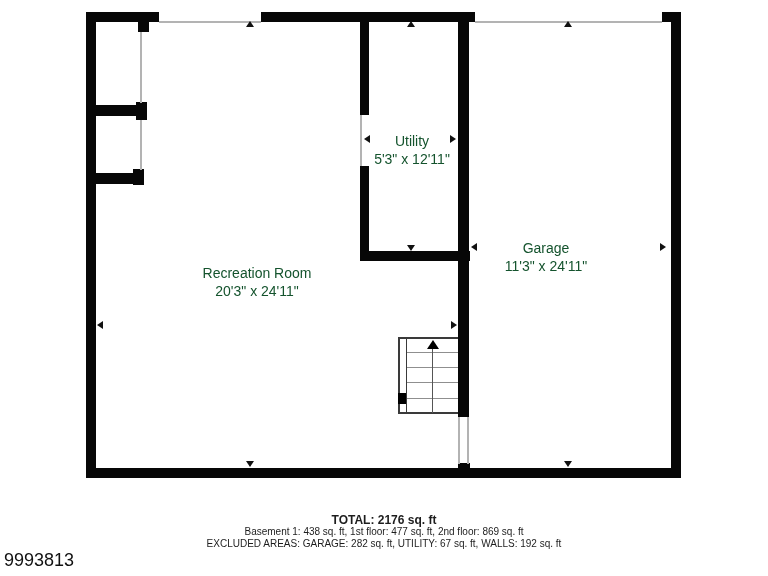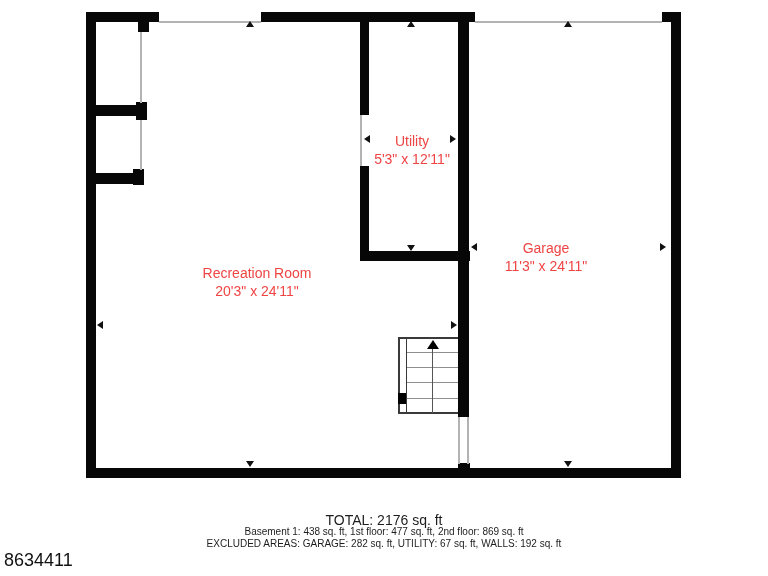--- a/index.html
+++ b/index.html
@@ -3,21 +3,21 @@
 <meta charset="utf-8">
 <style>
   html,body{margin:0;padding:0;background:#ffffff;}
   .canvas{
     position:relative;width:768px;height:576px;background:#ffffff;overflow:hidden;
     font-family:"Liberation Sans", sans-serif;
   }
   .wall{position:absolute;background:#070707;}
   .thin{position:absolute;background:#b3b3b3;}
   .room-label{
-    position:absolute;text-align:center;color:#ef4444;
+    position:absolute;text-align:center;color:#14532d;
     font-size:14px;line-height:18px;white-space:nowrap;
   }
   
   .arr{position:absolute;width:0;height:0;}
   .arr-u{border-left:4px solid transparent;border-right:4px solid transparent;border-bottom:6px solid #111;}
   .arr-d{border-left:4px solid transparent;border-right:4px solid transparent;border-top:6px solid #111;}
   .arr-l{border-top:4px solid transparent;border-bottom:4px solid transparent;border-right:6px solid #111;}
   .arr-r{border-top:4px solid transparent;border-bottom:4px solid transparent;border-left:6px solid #111;}
   
   .stairs{
@@ -30,21 +30,21 @@
   .stair-center{position:absolute;left:32px;top:8px;width:1px;height:66px;background:#555;}
   .stair-arrow{
     position:absolute;left:27px;top:1px;width:0;height:0;
     border-left:6px solid transparent;border-right:6px solid transparent;border-bottom:9px solid #000;
   }
   .stair-block{position:absolute;left:-2px;top:54px;width:8px;height:11px;background:#000;}
   
   .summary{
     position:absolute;left:0;top:514px;width:768px;text-align:center;color:#1d1d1d;
   }
-  .summary .line1{font-size:14px;font-weight:normal;line-height:12px;}
+  .summary .line1{font-size:12px;font-weight:bold;line-height:12px;}
   .summary .line2,.summary .line3{font-size:10px;line-height:12px;}
   .plan-id{
     position:absolute;left:4px;top:549px;font-size:18px;color:#111;line-height:22px;
   }
 </style>
 </head>
 <body>
 
 <div class="canvas">
 
@@ -113,15 +113,15 @@
   <div class="arr arr-r" style="left:660px;top:243px;"></div>
   <div class="arr arr-u" style="left:564px;top:21px;"></div>
   <div class="arr arr-d" style="left:564px;top:461px;"></div>
 
   <div class="summary">
     <div class="line1">TOTAL: 2176 sq. ft</div>
     <div class="line2">Basement 1: 438 sq. ft, 1st floor: 477 sq. ft, 2nd floor: 869 sq. ft</div>
     <div class="line3">EXCLUDED AREAS: GARAGE: 282 sq. ft, UTILITY: 67 sq. ft, WALLS: 192 sq. ft</div>
   </div>
 
-  <div class="plan-id">8634411</div>
+  <div class="plan-id">9993813</div>
 
 </div>
 
 </body></html>

